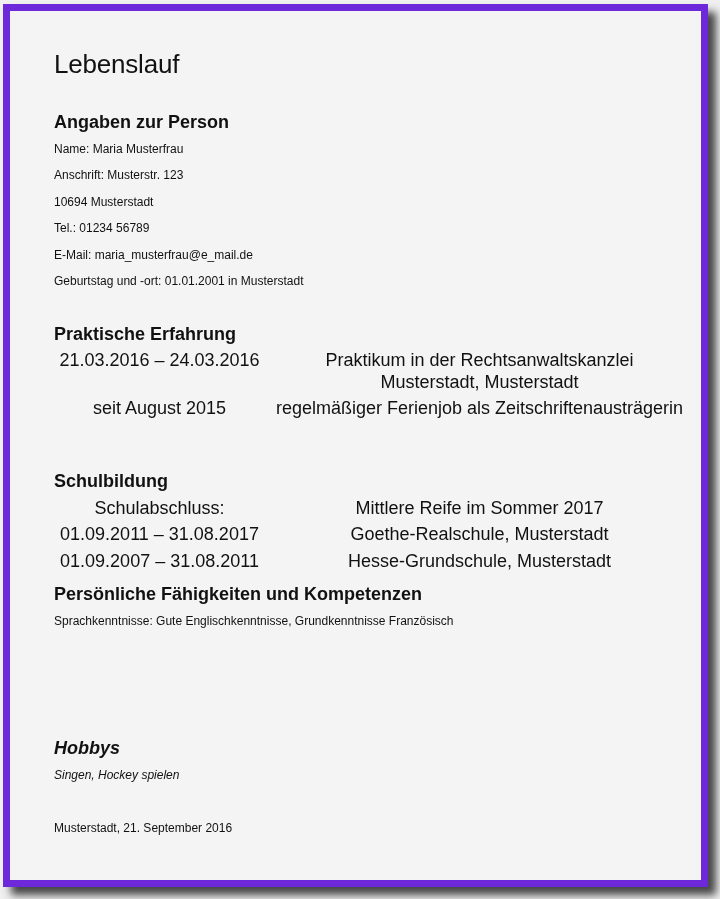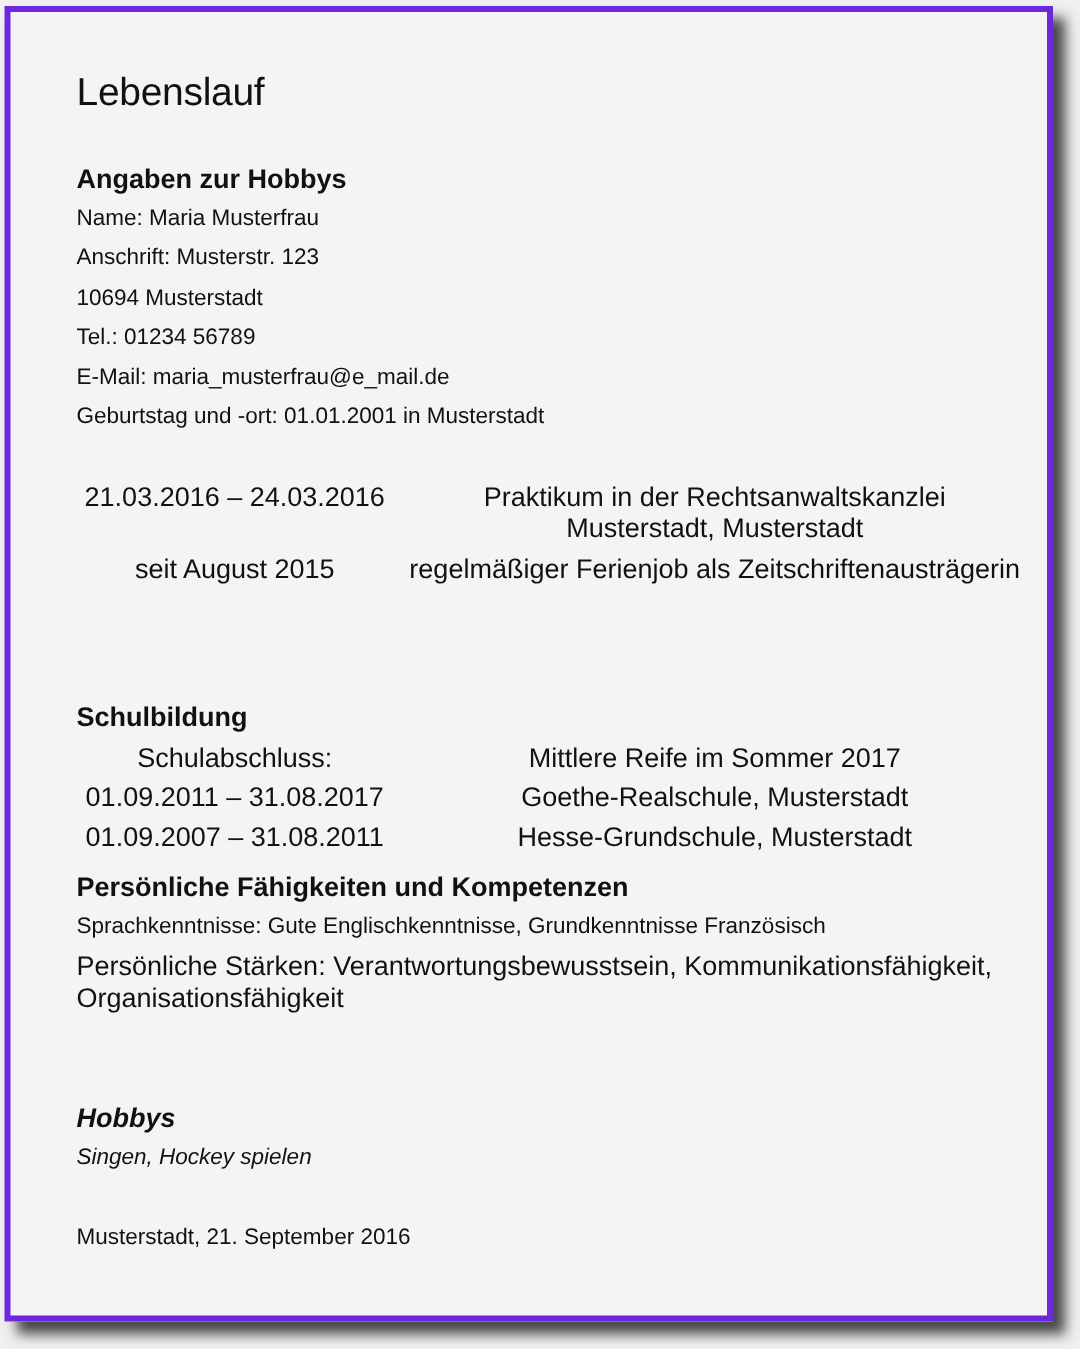--- a/index.html
+++ b/index.html
@@ -15,21 +15,21 @@
       font-family: "Liberation Sans", sans-serif;
       color: #111111;
     }
     .page {
       position: absolute;
       left: 3px;
       top: 4px;
       width: 691px;
       height: 869px;
       background: #f4f4f4;
-      border: 4px solid #6d28d9;
+      border: 7px solid #6d28d9;
       box-shadow: 8px 8px 8px rgba(40,40,40,0.85);
     }
     .content {
       position: absolute;
       left: 44px;
       top: 0;
       width: 640px;
     }
     .title {
       position: absolute;
@@ -46,21 +46,21 @@
       width: 640px;
     }
     .heading {
       font-weight: bold;
       font-size: 18px;
       line-height: 26.5px;
       height: 26.5px;
       white-space: nowrap;
     }
     .line {
-      font-size: 15px;
+      font-size: 12px;
       line-height: 26.5px;
       white-space: nowrap;
     }
     .row {
       display: flex;
       font-size: 18px;
       line-height: 21.5px;
       padding: 2.5px 0;
       text-align: center;
     }
@@ -92,30 +92,31 @@
   </style>
 </head>
 <body>
 
 <div class="page">
   <div class="content">
 
     <div class="title">Lebenslauf</div>
 
     <div class="section" style="top:98px;">
-      <div class="heading">Angaben zur Hobbys</div>
+      <div class="heading">Angaben zur Person</div>
       <div class="line">Name: Maria Musterfrau</div>
       <div class="line">Anschrift: Musterstr. 123</div>
       <div class="line">10694 Musterstadt</div>
       <div class="line">Tel.: 01234 56789</div>
       <div class="line">E-Mail: maria_musterfrau@e_mail.de</div>
       <div class="line">Geburtstag und -ort: 01.01.2001 in Musterstadt</div>
     </div>
 
     <div class="section" style="top:310px;">
+      <div class="heading">Praktische Erfahrung</div>
       <div class="row">
         <div class="col-date">21.03.2016 – 24.03.2016</div>
         <div class="col-desc">
           <div>Praktikum in der Rechtsanwaltskanzlei</div>
           <div>Musterstadt, Musterstadt</div>
         </div>
       </div>
       <div class="row">
         <div class="col-date">seit August 2015</div>
         <div class="col-desc">regelmäßiger Ferienjob als Zeitschriftenausträgerin</div>
@@ -134,21 +135,20 @@
       </div>
       <div class="row" style="padding:0; line-height:26.5px;">
         <div class="col-date">01.09.2007 – 31.08.2011</div>
         <div class="col-desc">Hesse-Grundschule, Musterstadt</div>
       </div>
     </div>
 
     <div class="section" style="top:570px;">
       <div class="heading">Persönliche Fähigkeiten und Kompetenzen</div>
       <div class="line">Sprachkenntnisse: Gute Englischkenntnisse, Grundkenntnisse Französisch</div>
-      <div class="wrap-line">Persönliche Stärken: Verantwortungsbewusstsein, Kommunikationsfähigkeit, Organisationsfähigkeit</div>
     </div>
 
     <div class="section" style="top:724px;font-style:italic;">
       <div class="heading">Hobbys</div>
       <div class="line">Singen, Hockey spielen</div>
     </div>
 
     <div class="section" style="top:804px;">
       <div class="line">Musterstadt, 21. September 2016</div>
     </div>

